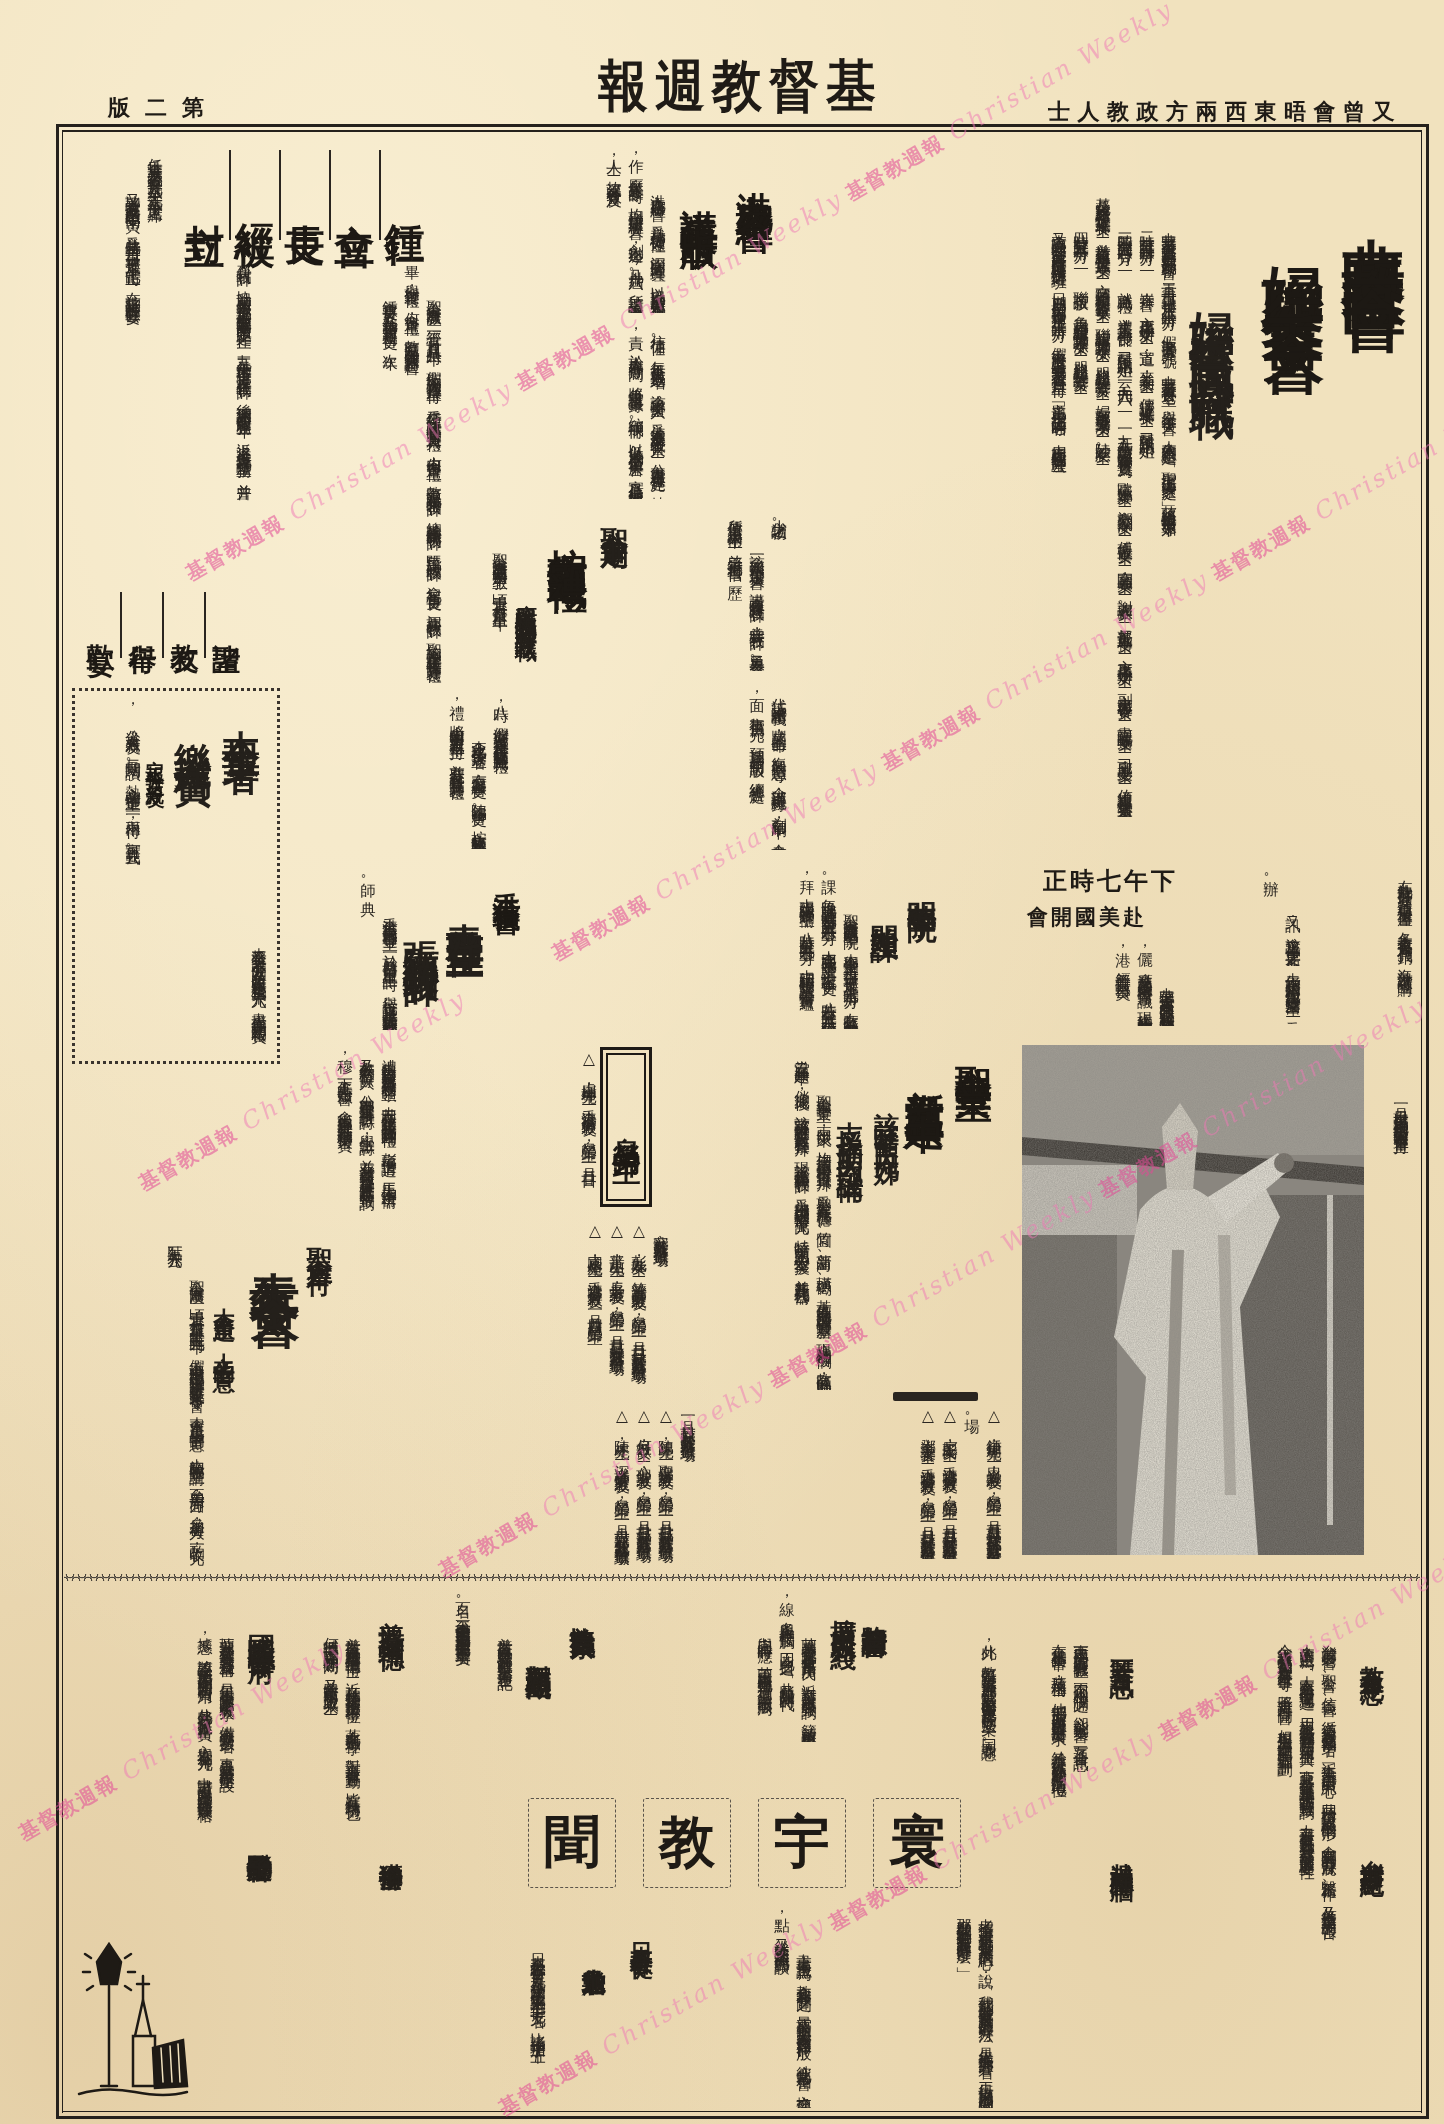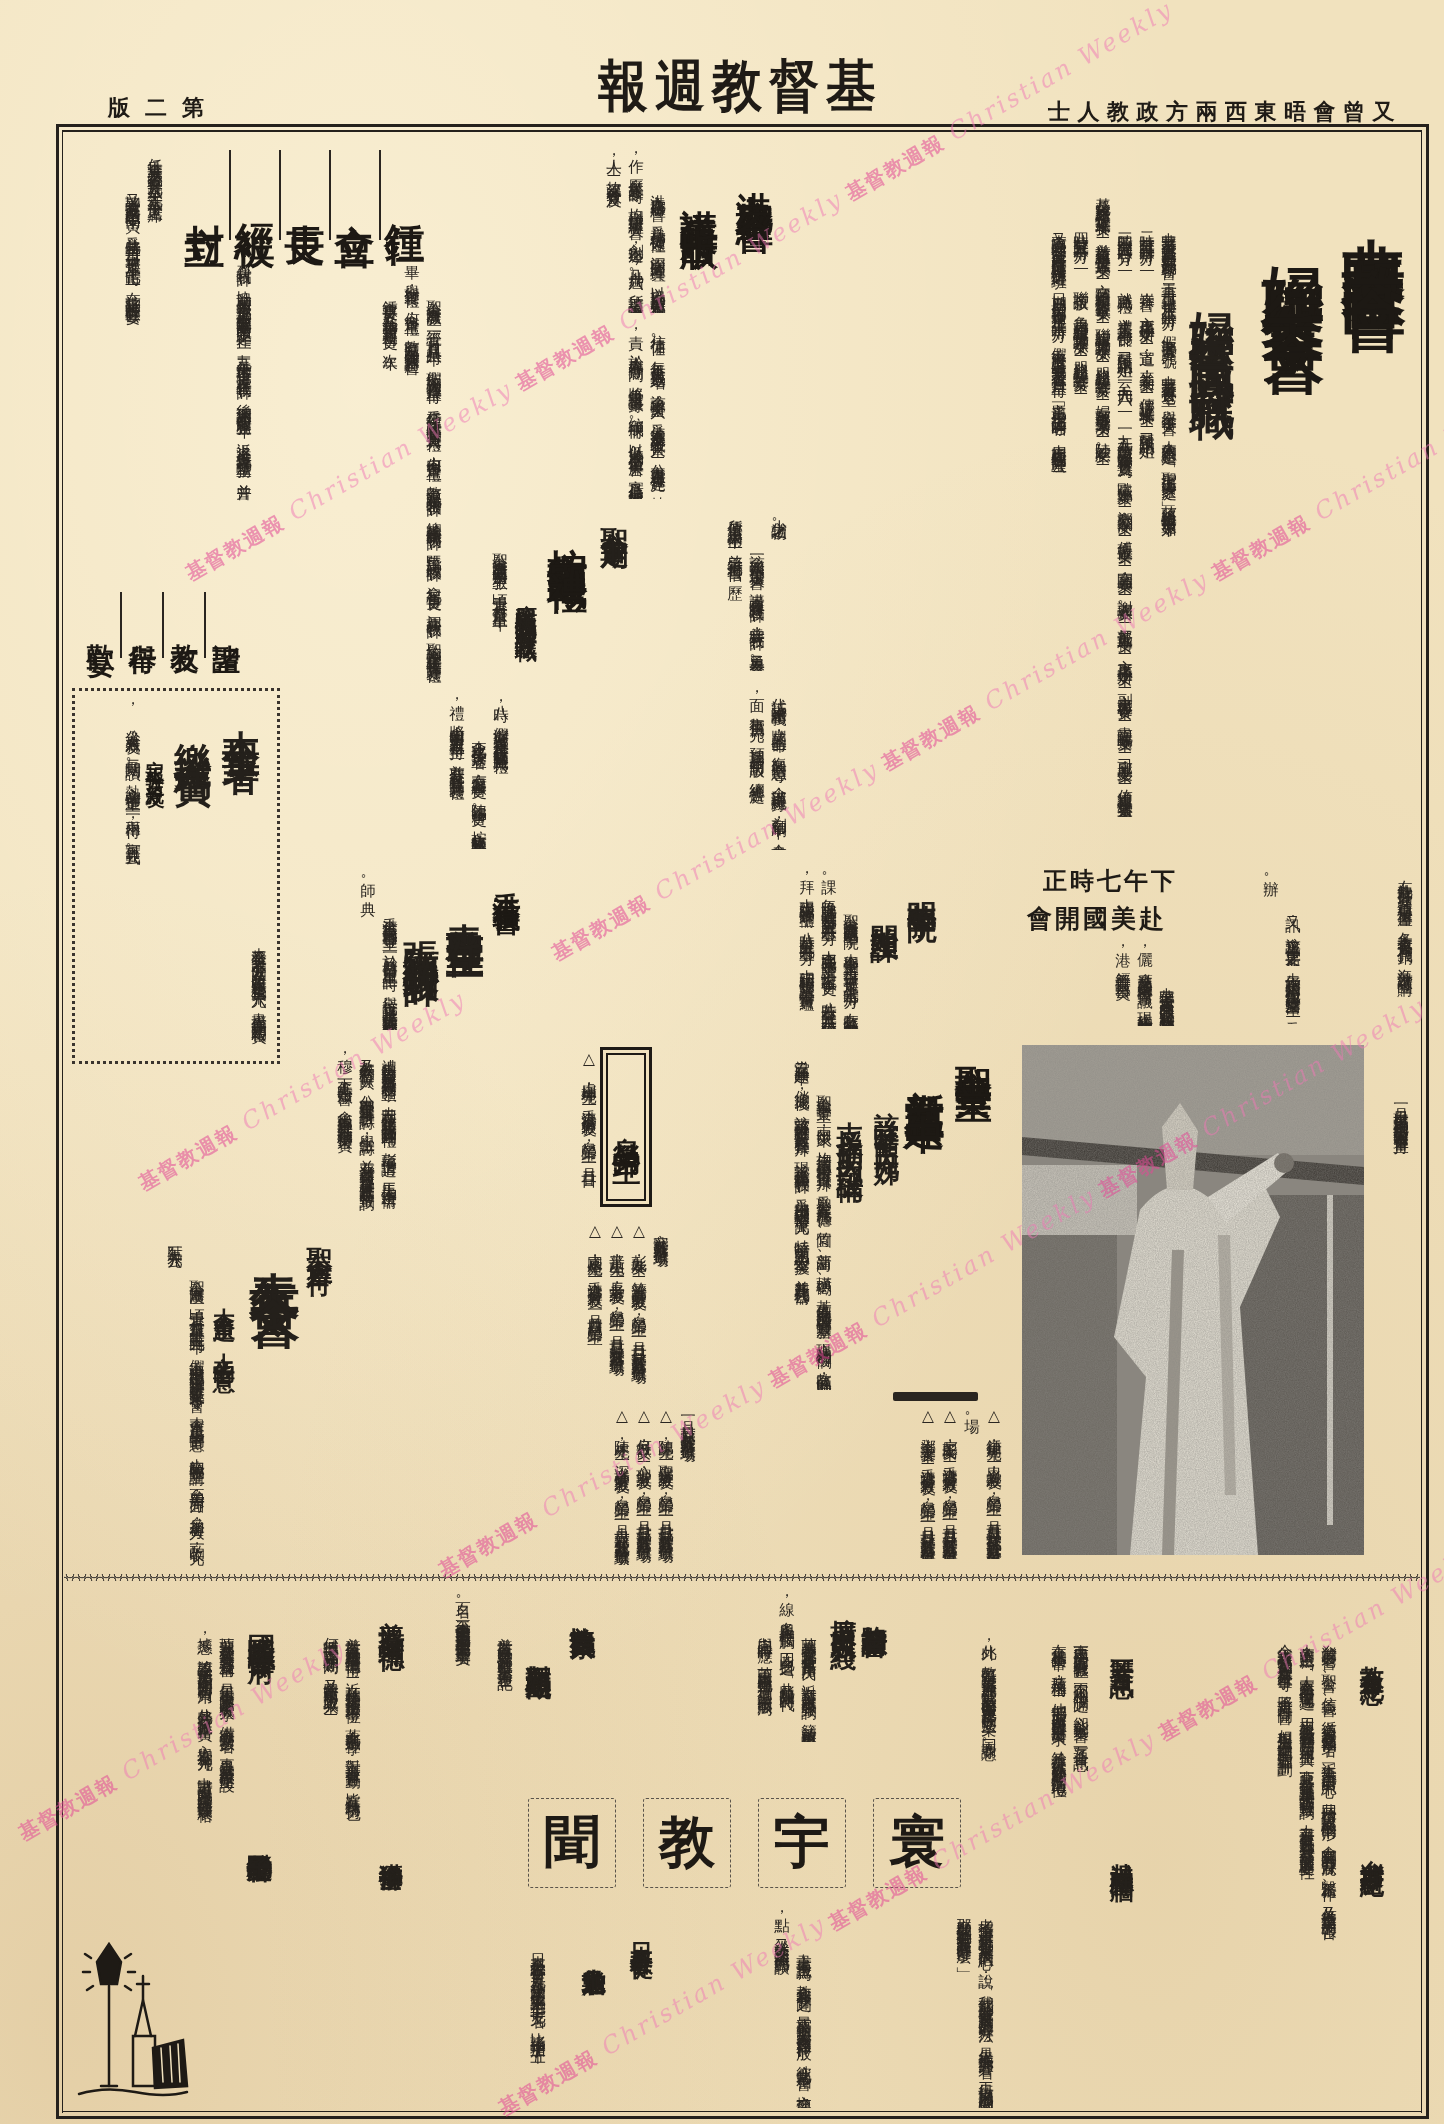--- a/index.html
+++ b/index.html
@@ -88,21 +88,21 @@
   <p class="ni">代誌上家譜精義；豐盛的生命，復興的信息等。全部講道紀錄，刻在印刷中，全書凡三百面，售價仍爲一元。預期於二月初旬出版，總經售處</p>
 </div>
 <div class="v" style="left:1322px;top:868px;width:94px;height:156px;">
   <p class="ni">在九龍窩打老道一一八號一樓晨星書屋，各大教會書局均有代銷，海外讀者可函購。</p>
 </div>
 <div class="v" style="left:1192px;top:868px;width:112px;height:156px;">
   <p>又訊：該會爲工作上之需要，去年增聘張約翰先生與司徒安活醫生，爲該會委辦。</p>
 </div>
 
 <div class="rtl" style="left:1043px;top:869px;font-size:24px;letter-spacing:3px;">下午七時正</div>
-<div class="rtl" style="left:1027px;top:906px;font-size:25px;letter-spacing:3px;">赴美國開會</div>
+<div class="rtl" style="left:1027px;top:906px;font-size:21px;letter-spacing:3px;">赴美國開會</div>
 <div class="v" style="left:950px;top:940px;width:228px;height:86px;">
   <p>中華傳道會東南亞教區監督盧約翰牧師伉儷，應邀赴美國總會出席會議，現盧約翰牧師經于二月一日來港，并經于六日轉美云。</p>
 </div>
 
 <div class="a" style="left:1022px;top:1045px;width:342px;height:510px;">
   <svg width="342" height="510" viewBox="0 0 342 510">
     <defs>
       <filter id="grain">
         <feTurbulence type="fractalNoise" baseFrequency="0.9" numOctaves="2" seed="4"></feTurbulence>
         <feColorMatrix type="matrix" values="0 0 0 0 0.25  0 0 0 0 0.24  0 0 0 0 0.22  0 0 0 0.6 0"></feColorMatrix>

